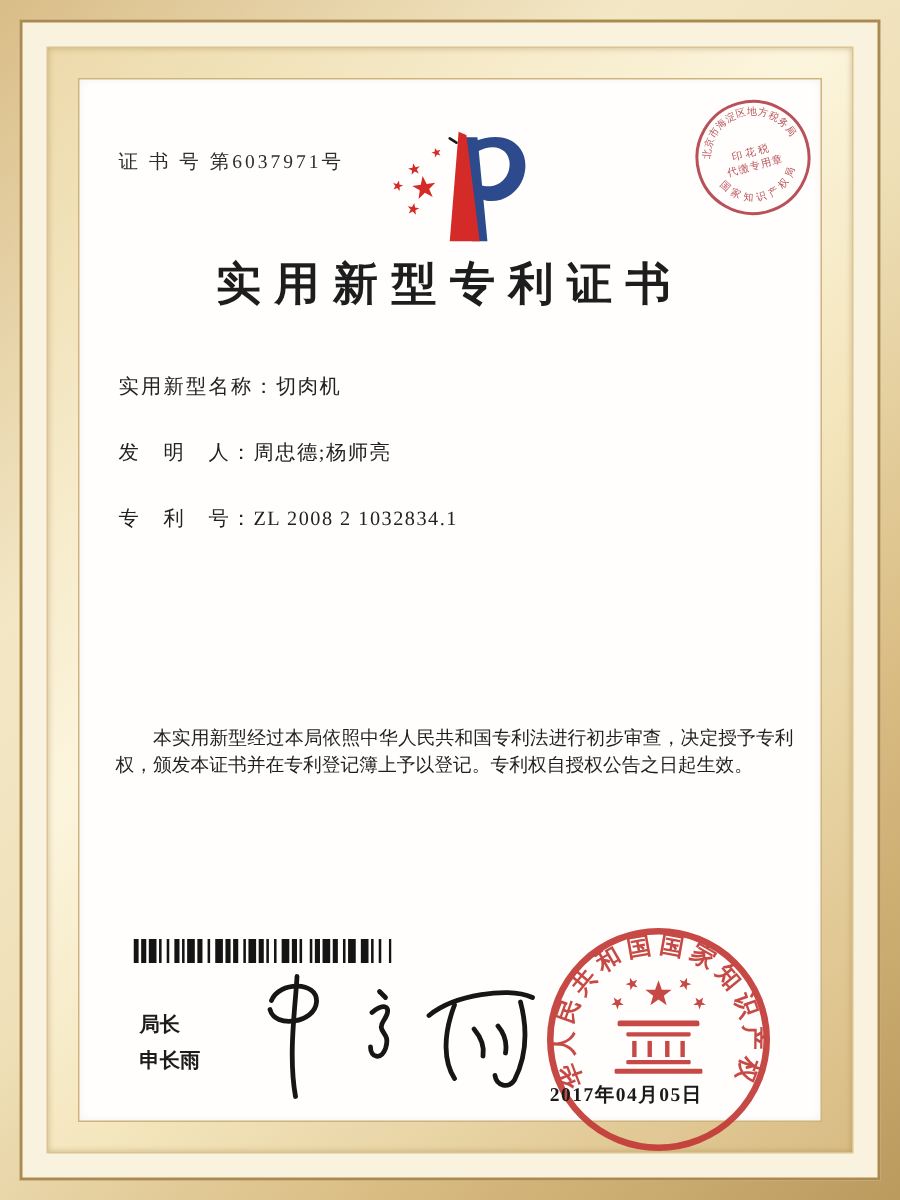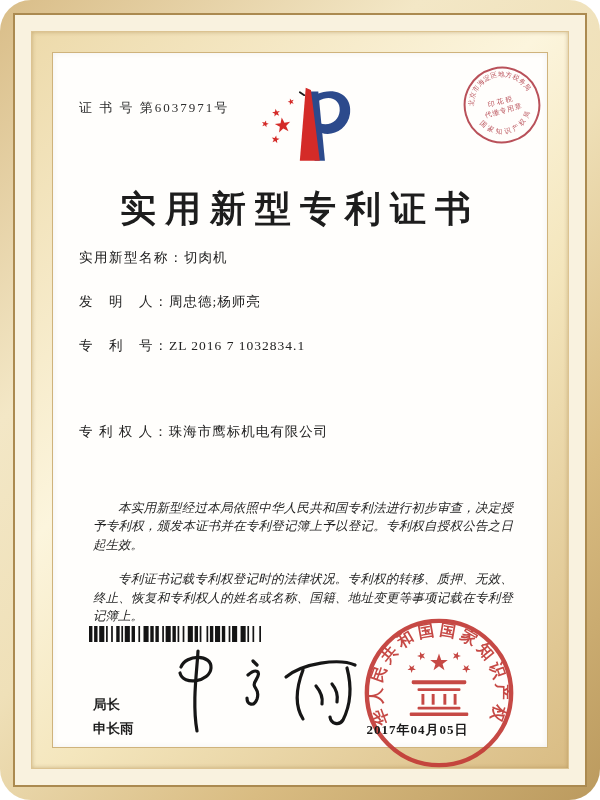--- a/index.html
+++ b/index.html
@@ -1,33 +1,33 @@
 <!DOCTYPE html>
 <html><head>
 <meta charset="utf-8">
 <style>
   html,body{margin:0;padding:0;}
   body{width:600px;height:800px;background:#fff;font-family:"Liberation Serif","DejaVu Serif",serif;}
-  .stage{position:relative;width:600px;height:800px;overflow:hidden;border-radius:31px;}
+  .stage{position:relative;width:600px;height:800px;overflow:hidden;}
   
   .f1{position:absolute;inset:0;background:linear-gradient(135deg,#d9bd88 0%,#f3e7c6 30%,#efe0b8 50%,#d9bc82 75%,#bb9a5e 100%);}
   .f2{position:absolute;inset:13px;background:#f9f2df;border:2px solid #ab8a50;}
   .f3{position:absolute;inset:31px;background:linear-gradient(135deg,#eddaab 0%,#fcf5dd 40%,#f4e6bd 60%,#d9bc84 100%);border:1px solid #dcc391;box-shadow:inset 0 0 4px rgba(150,115,55,.45);}
   .paper{position:absolute;inset:52px;background:#fffefc;border:1px solid #cfb37c;box-shadow:inset 0 0 6px rgba(0,0,0,.06);}
   
   .certno{position:absolute;left:26px;top:46px;font-size:13px;color:#2d2d2d;letter-spacing:2px;}
   .logo{position:absolute;left:204px;top:32px;width:96px;height:86px;}
   .taxseal{position:absolute;left:409px;top:12px;width:80px;height:80px;transform:rotate(-15deg);opacity:.88;}
-  .title{position:absolute;left:0;top:132px;width:100%;text-align:center;font-size:36px;font-weight:bold;color:#1d1d1d;letter-spacing:9px;}
+  .title{position:absolute;left:0;top:116px;width:100%;text-align:center;font-size:30px;font-weight:bold;color:#1d1d1d;letter-spacing:9px;}
   .field{position:absolute;left:26px;font-size:13.5px;color:#222;letter-spacing:1px;white-space:nowrap;}
   .flabel{letter-spacing:1.5px;}
   .body-text{position:absolute;left:24px;right:18px;top:430px;font-size:12.5px;line-height:18.4px;color:#1f1f1f;text-align:justify;}
-  .body-text p{margin:16px;text-indent:2em;font-style:italic;}
+  .body-text p{margin:0;text-indent:2em;}
   .barcode{position:absolute;left:36px;top:573px;width:172px;height:16px;}
-  .signer{position:absolute;left:40px;top:640px;font-family:"Liberation Sans","DejaVu Sans",sans-serif;font-weight:bold;font-size:13.5px;color:#1c1c1c;line-height:24px;}
+  .signer{position:absolute;left:40px;top:618px;font-family:"Liberation Sans","DejaVu Sans",sans-serif;font-weight:bold;font-size:13.5px;color:#1c1c1c;line-height:24px;}
   .signature{position:absolute;left:100px;top:592px;width:230px;height:95px;}
   .bigseal{position:absolute;left:308px;top:562px;width:156px;height:156px;opacity:.92;}
   .issue-date{position:absolute;left:282px;top:668px;width:165px;text-align:center;font-size:13px;color:#1a1a1a;letter-spacing:1px;font-weight:bold;}
   svg text{font-family:"Liberation Serif","DejaVu Serif",serif;}
 </style>
 </head>
 <body>
 
 <div class="stage">
   <div class="f1"></div>
@@ -78,29 +78,25 @@
 
     <div class="title">实用新型专利证书</div>
 
     <div class="field" style="top:196px">
       <span class="flabel">实用新型名称：</span><span class="fvalue">切肉机</span>
     </div>
     <div class="field" style="top:240px">
       <span class="flabel">发　明　人：</span><span class="fvalue">周忠德;杨师亮</span>
     </div>
     <div class="field" style="top:284px">
-      <span class="flabel">专　利　号：</span><span class="fvalue">ZL 2016 7 1032834.1</span>
-    </div>
-    <div class="field" style="top:370px">
-      <span class="flabel">专 利 权 人：</span><span class="fvalue">珠海市鹰标机电有限公司</span>
+      <span class="flabel">专　利　号：</span><span class="fvalue">ZL 2008 2 1032834.1</span>
     </div>
 
     <div class="body-text">
       <p>本实用新型经过本局依照中华人民共和国专利法进行初步审查，决定授予专利权，颁发本证书并在专利登记簿上予以登记。专利权自授权公告之日起生效。</p>
-      <p>专利证书记载专利权登记时的法律状况。专利权的转移、质押、无效、终止、恢复和专利权人的姓名或名称、国籍、地址变更等事项记载在专利登记簿上。</p>
     </div>
 
     <div class="barcode"><svg viewBox="0 0 101 16" width="100%" height="100%" preserveAspectRatio="none" fill="#141414">
           <rect x="0" y="0" width="2" height="16"></rect>
           <rect x="3" y="0" width="2" height="16"></rect>
           <rect x="6" y="0" width="3" height="16"></rect>
           <rect x="10" y="0" width="1" height="16"></rect>
           <rect x="13" y="0" width="1" height="16"></rect>
           <rect x="16" y="0" width="2" height="16"></rect>
           <rect x="19" y="0" width="1" height="16"></rect>

